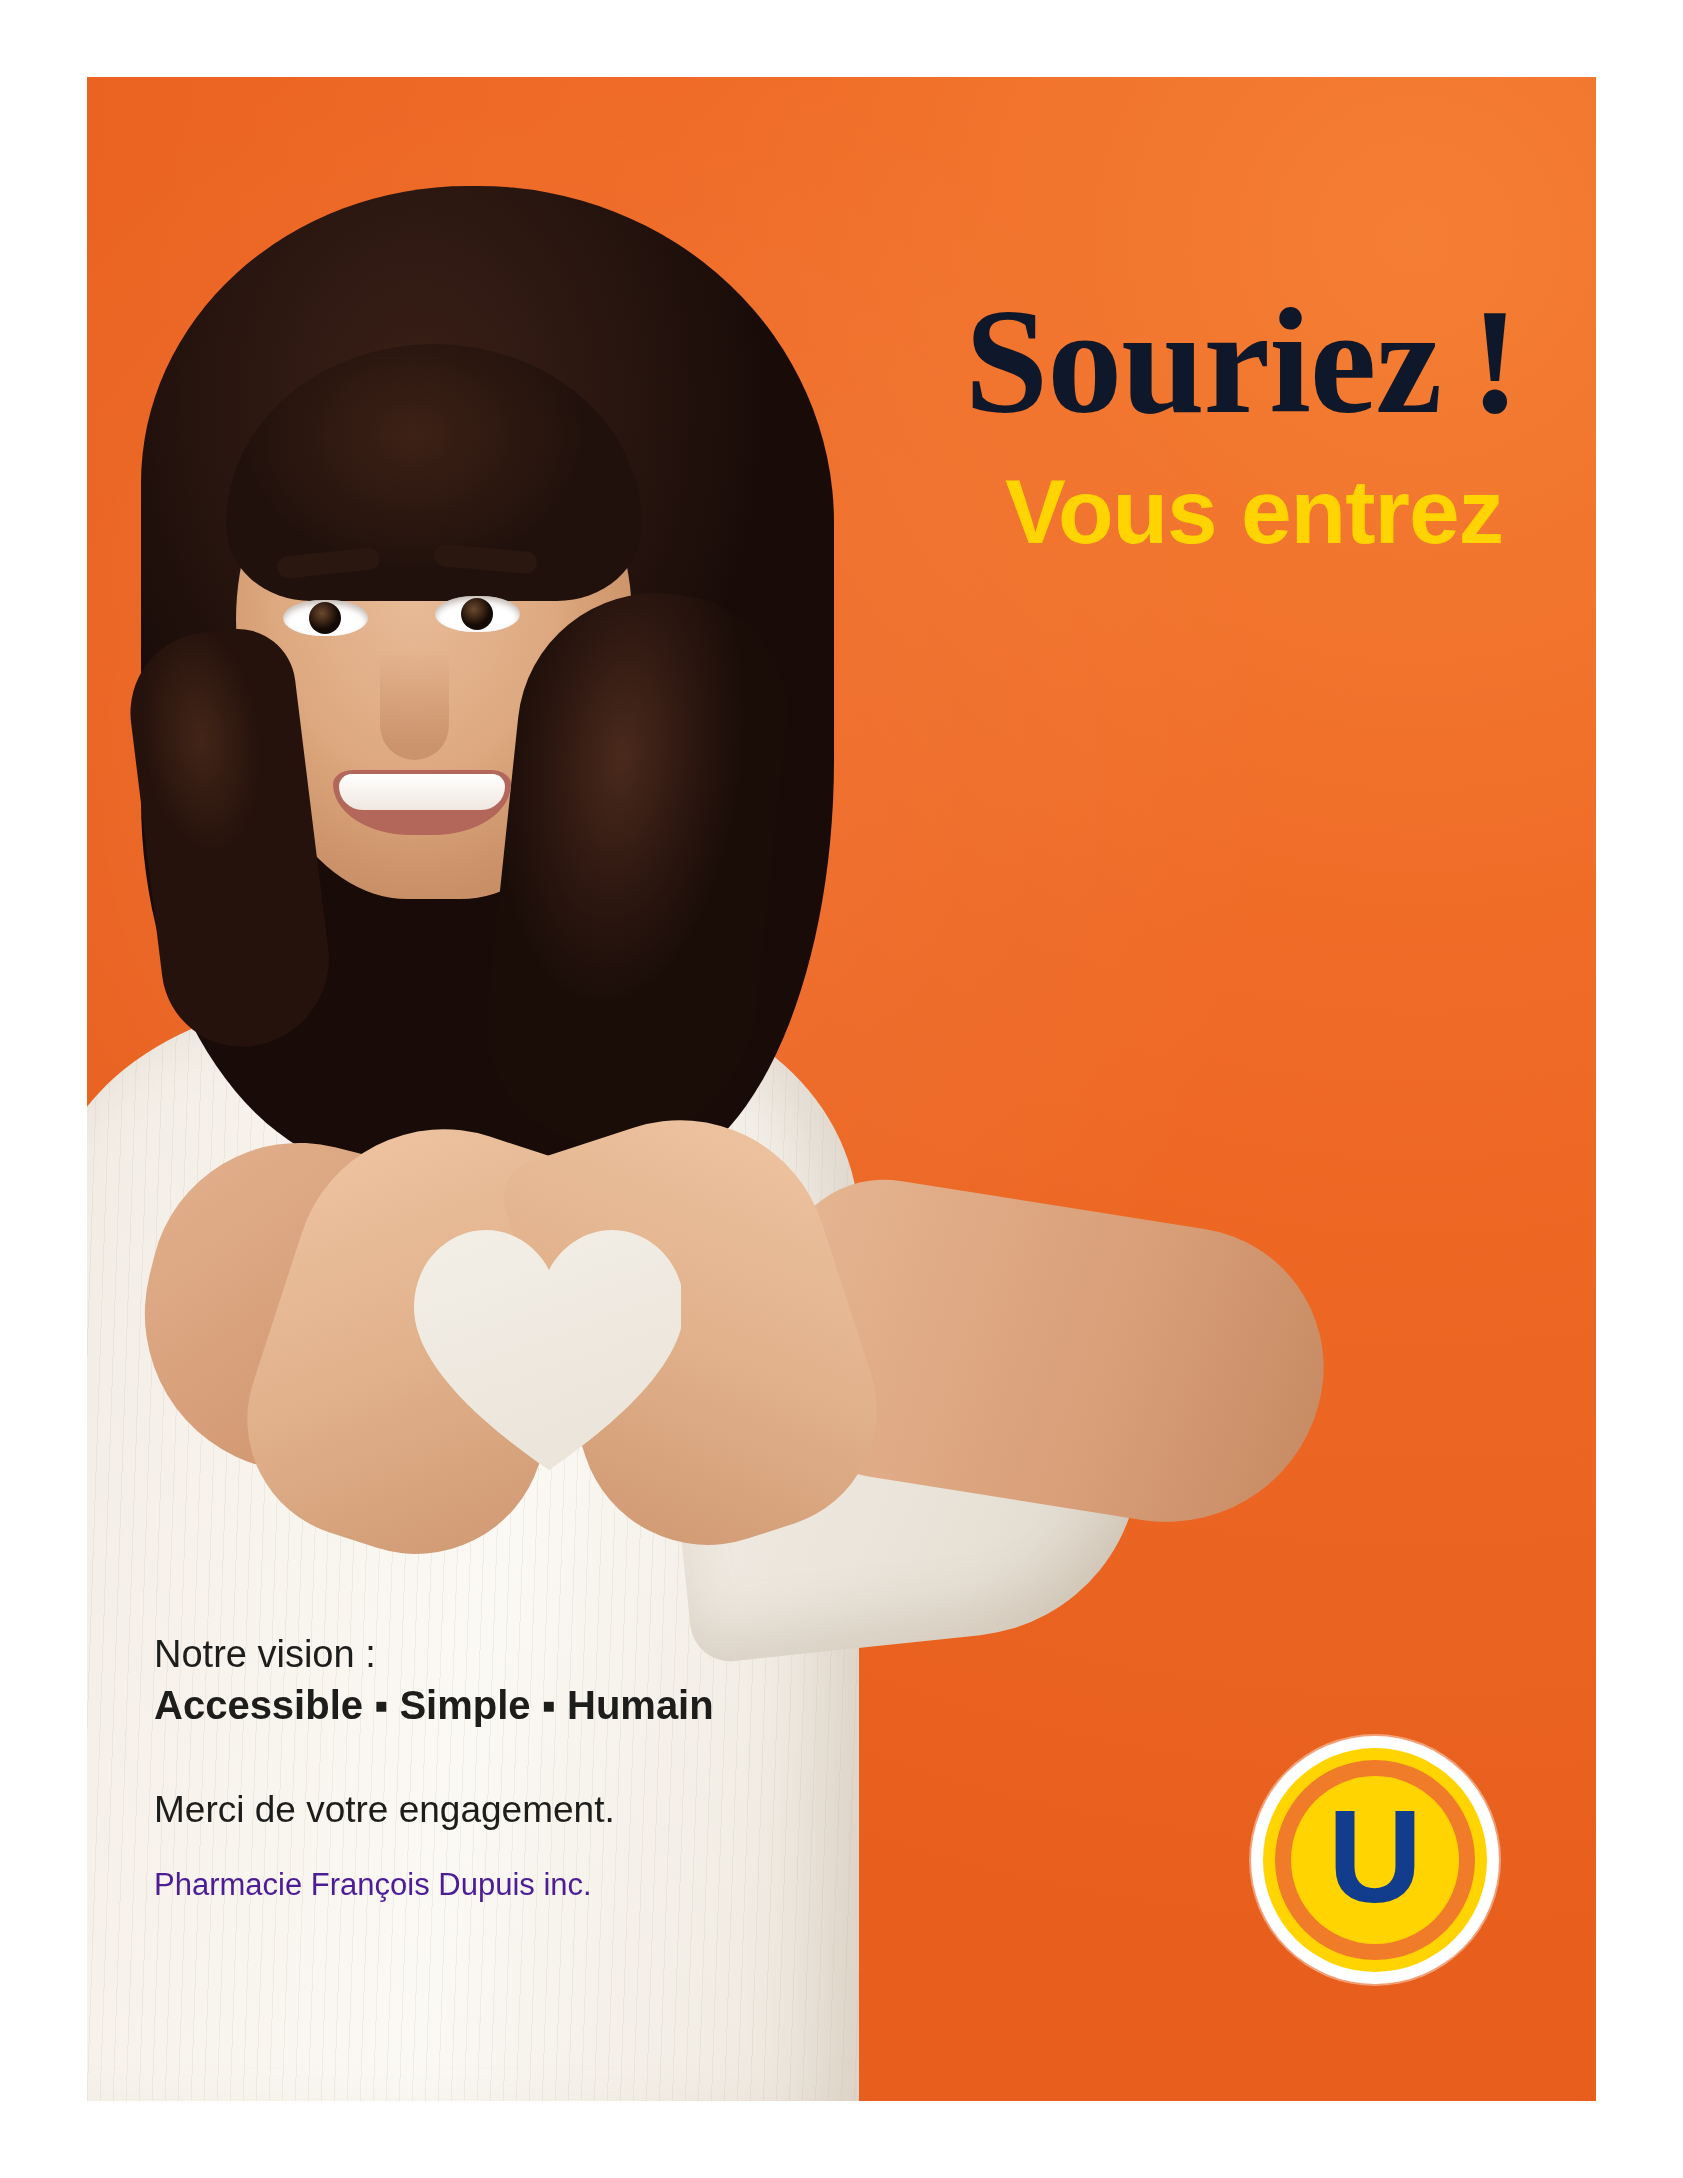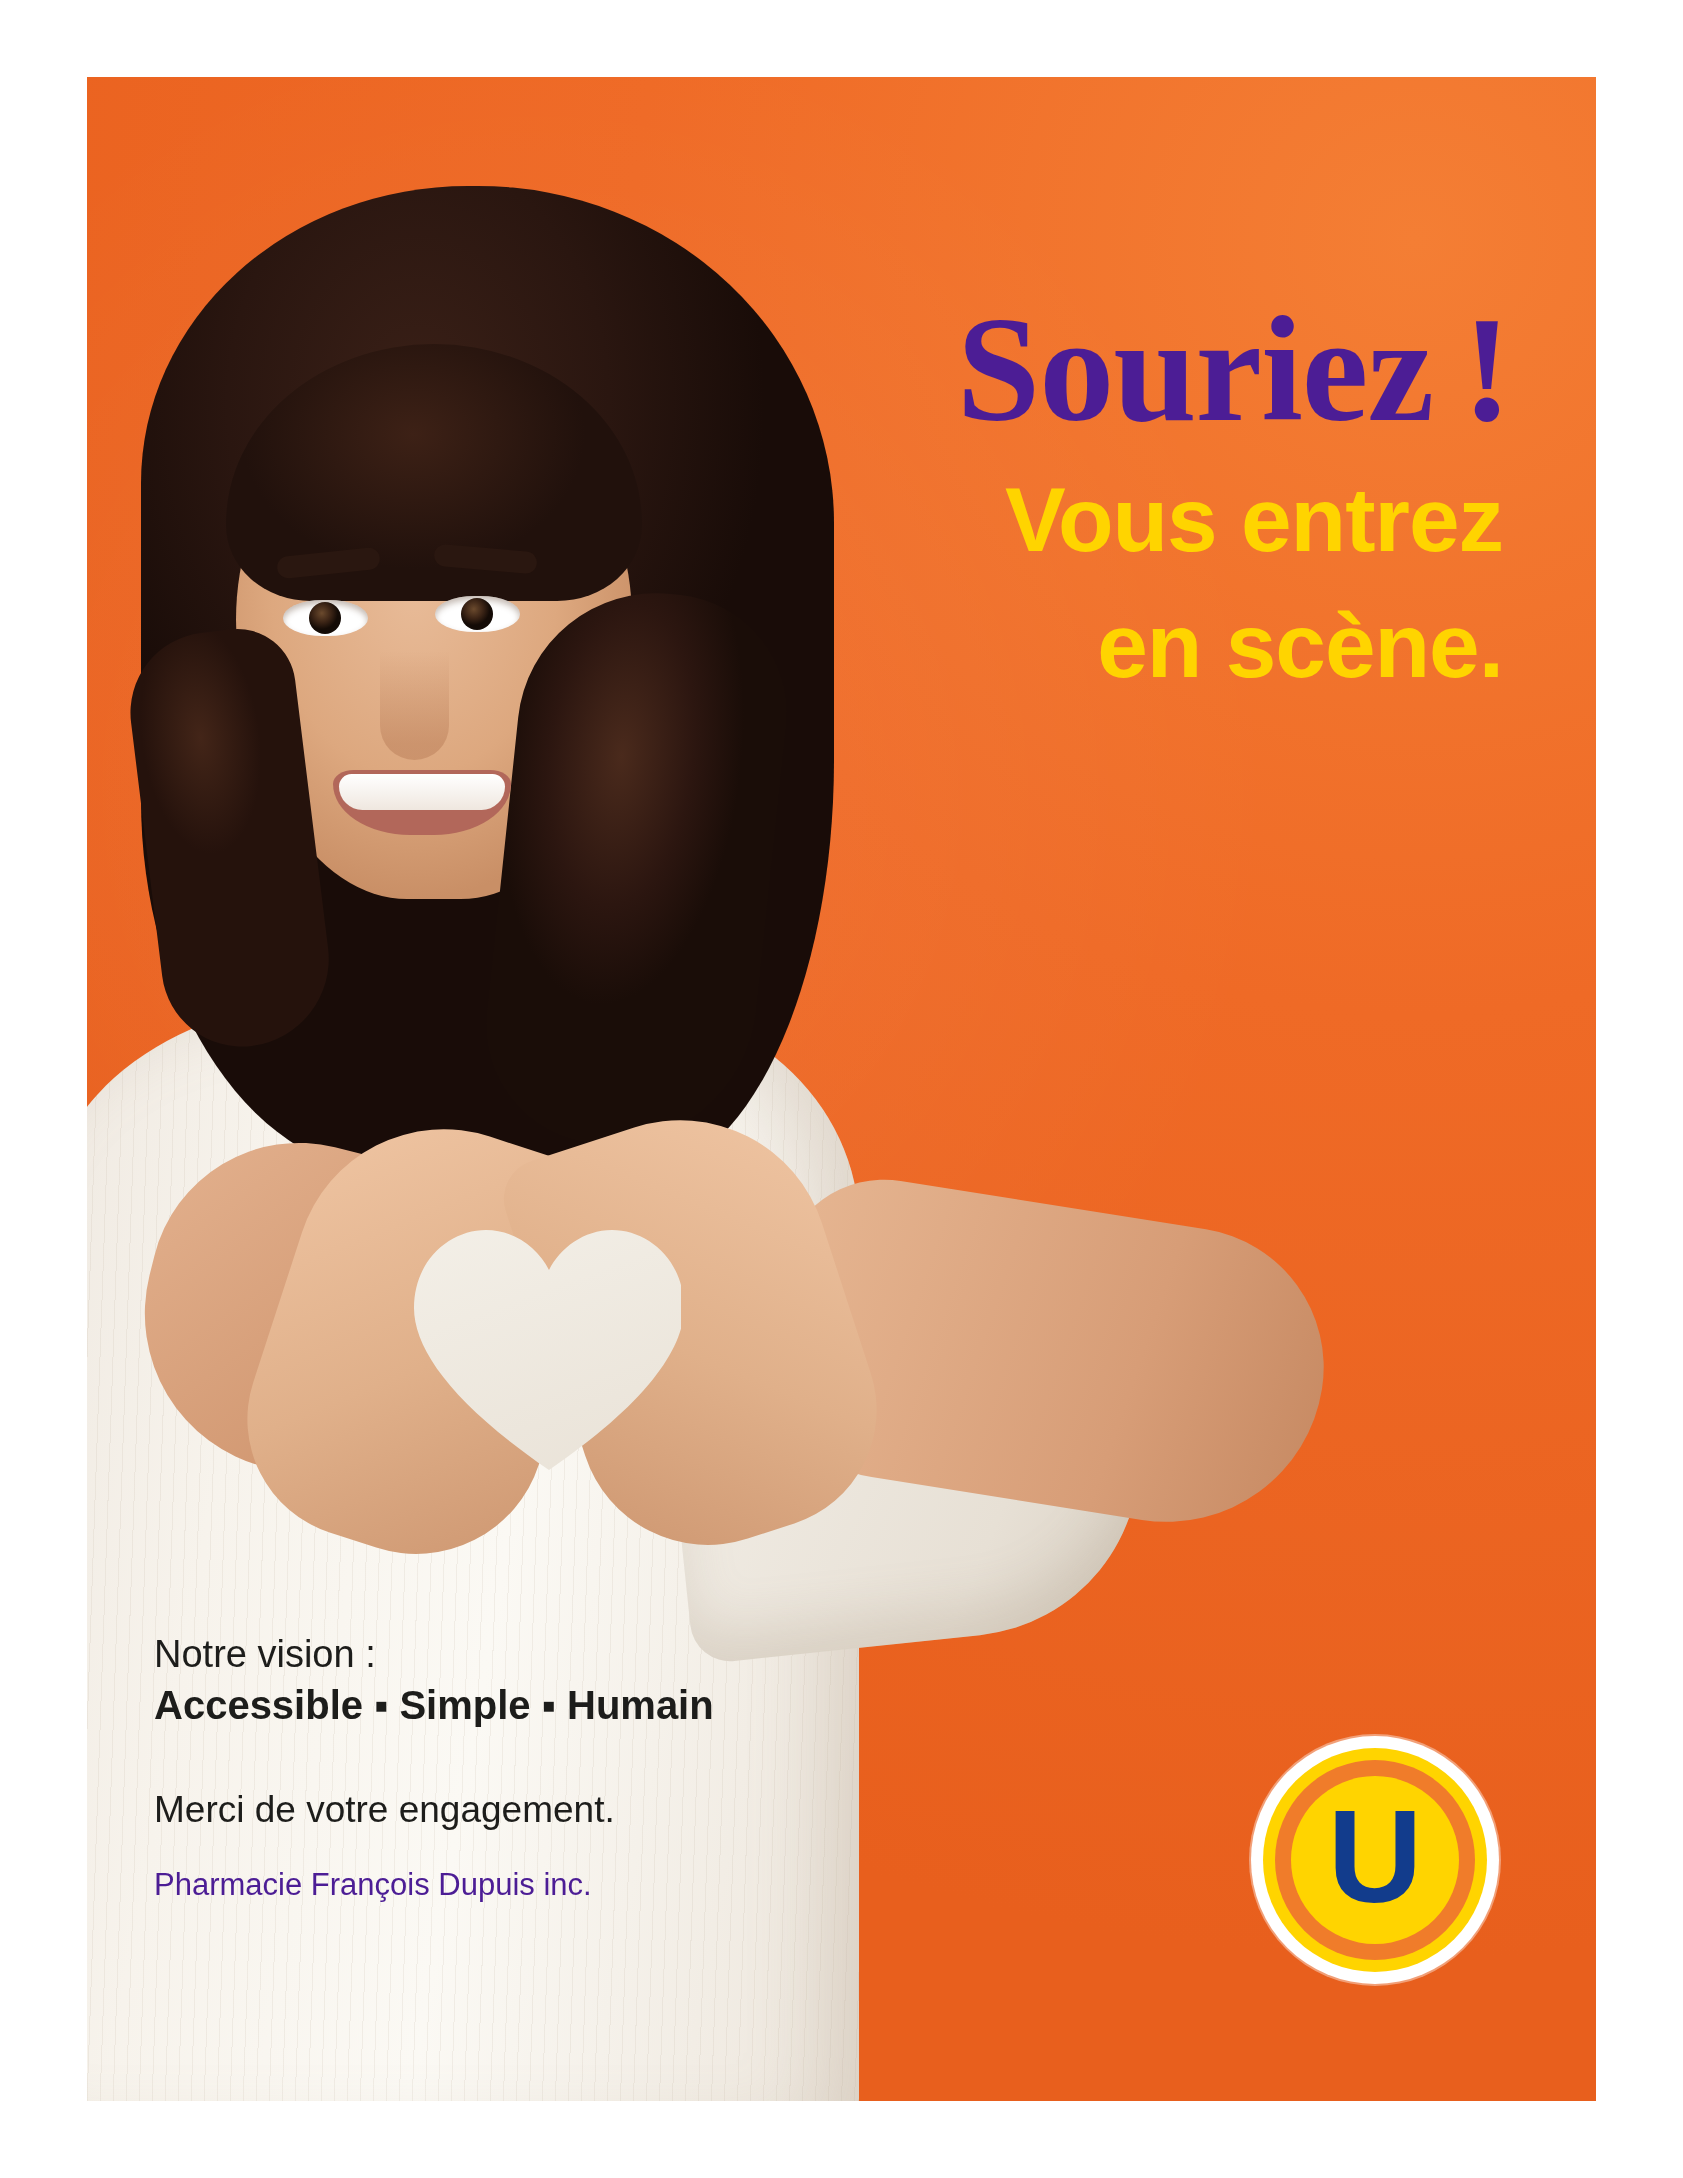--- a/index.html
+++ b/index.html
@@ -265,23 +265,23 @@
     right: 77px;
     top: 208px;
     width: 871px;
     text-align: right;
   }
   .headline .line1 {
     font-family: "Liberation Serif", "DejaVu Serif", serif;
     font-weight: 700;
     font-size: 150px;
     line-height: 1.02;
-    color: #4c1d95;
+    color: #0f172a;
     letter-spacing: -1px;
-    margin: 8px;
+    margin: 0;
   }
   .headline .line2 {
     font-family: "Liberation Sans", sans-serif;
     font-weight: 700;
     font-size: 91px;
     line-height: 1.14;
     color: #ffd400;
     margin: 22px 16px 0 0;
     letter-spacing: -1px;
   }
@@ -400,21 +400,20 @@
     <div class="arm-left"></div>
     <div class="arm-right"></div>
     <div class="hand-left"></div>
     <div class="hand-right"></div>
     <div class="heart-hole"></div>
   </div>
 
   <div class="headline">
     <p class="line1">Souriez !</p>
     <p class="line2">Vous entrez</p>
-    <p class="line2">en scène.</p>
   </div>
 
   <div class="bottom-copy">
     <p class="vision-label">Notre vision :</p>
     <p class="vision-values">Accessible ▪ Simple ▪ Humain</p>
     <p class="thanks">Merci de votre engagement.</p>
     <p class="pharmacy">Pharmacie François Dupuis inc.</p>
   </div>
 
   <div class="logo">

